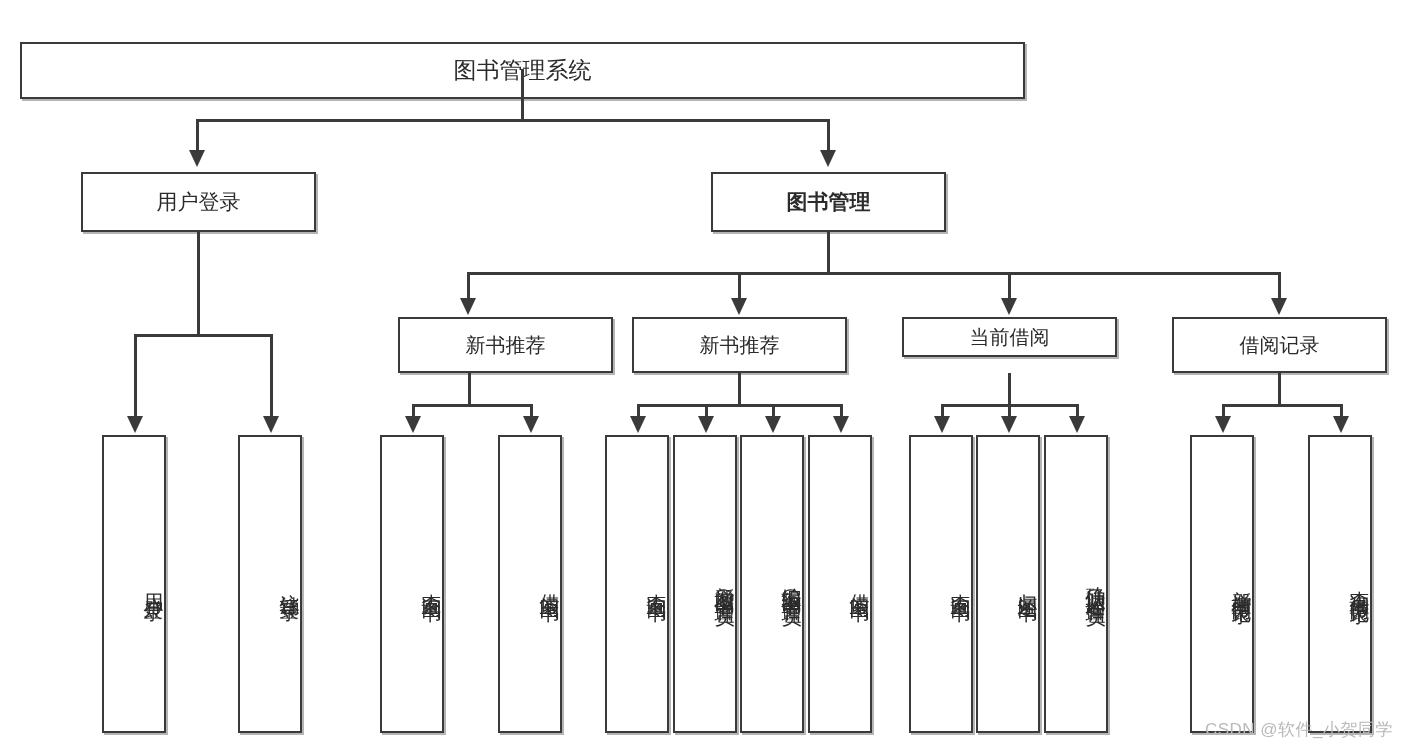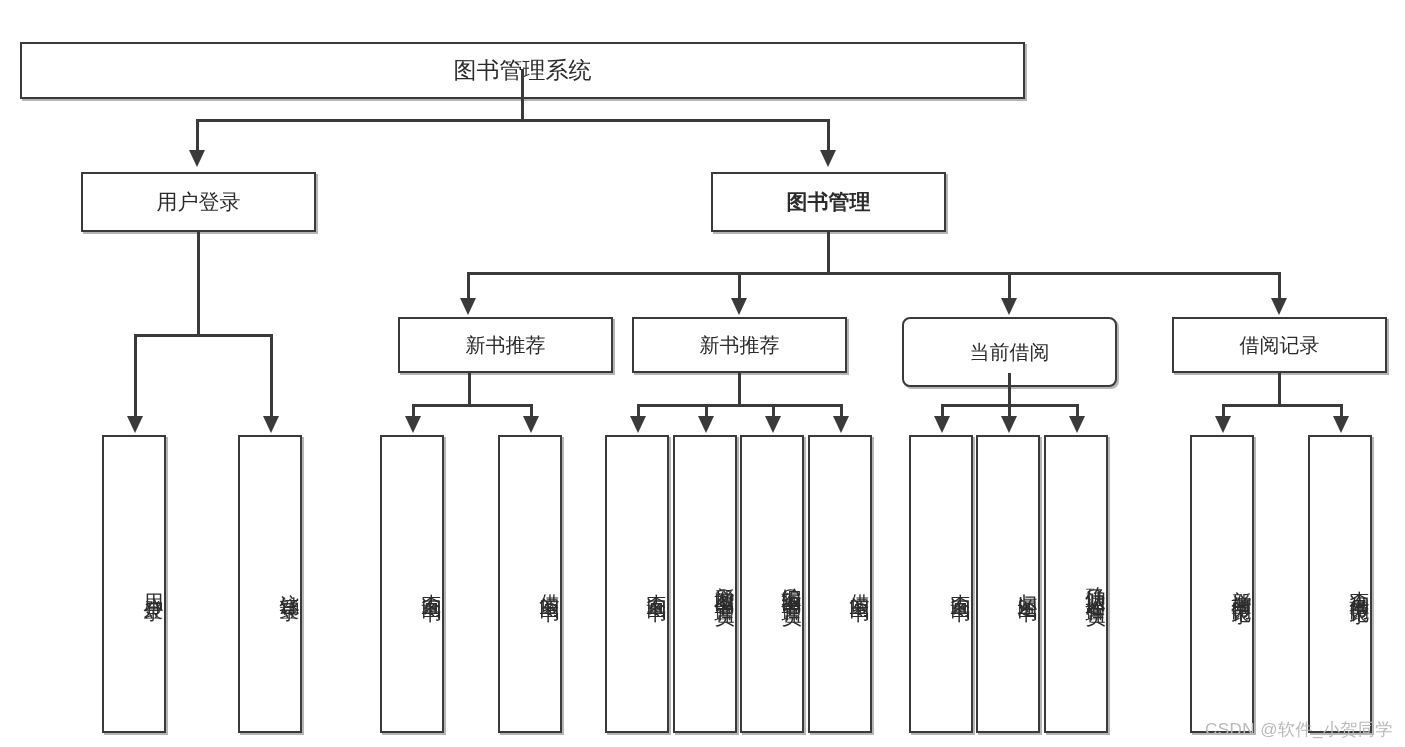--- a/index.html
+++ b/index.html
@@ -113,21 +113,21 @@
   <div class="arrow" style="left:1001px;top:298px;"></div>
   <div class="edge v" style="left:1278px;top:272px;height:28px;"></div>
   <div class="arrow" style="left:1271px;top:298px;"></div>
 
   <div class="node lvl3" style="left:362px;top:317px;width:215px;height:56px;margin-left:36px;">
     <span>新书推荐</span>
   </div>
   <div class="node lvl3" style="left:632px;top:317px;width:215px;height:56px;">
     <span>新书推荐</span>
   </div>
-  <div class="node lvl3" style="left:902px;top:317px;width:215px;height:70px;border-radius:8px;">
+  <div class="node lvl3" style="left:902px;top:317px;width:215px;height:40px;">
     <span>当前借阅</span>
   </div>
   <div class="node lvl3" style="left:1172px;top:317px;width:215px;height:56px;">
     <span>借阅记录</span>
   </div>
 
   <div class="edge v" style="left:468px;top:373px;height:33px;"></div>
   <div class="edge h" style="left:412px;top:404px;width:121px;"></div>
   <div class="edge v" style="left:412px;top:404px;height:14px;"></div>
   <div class="arrow" style="left:405px;top:416px;"></div>

